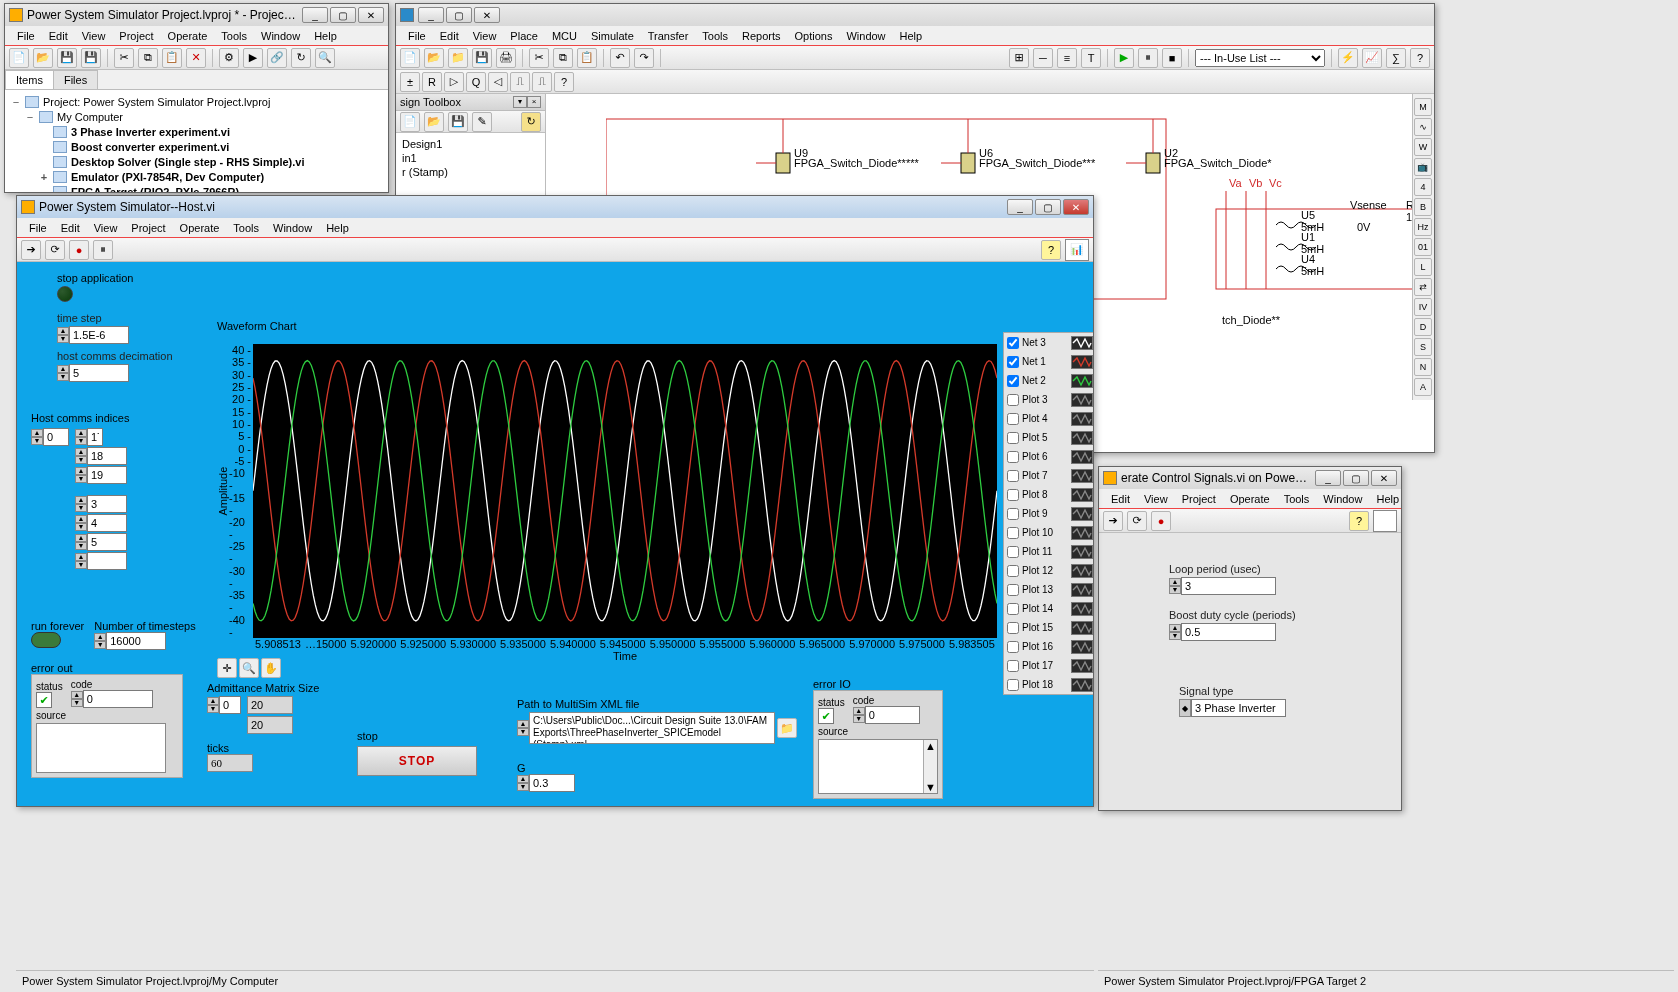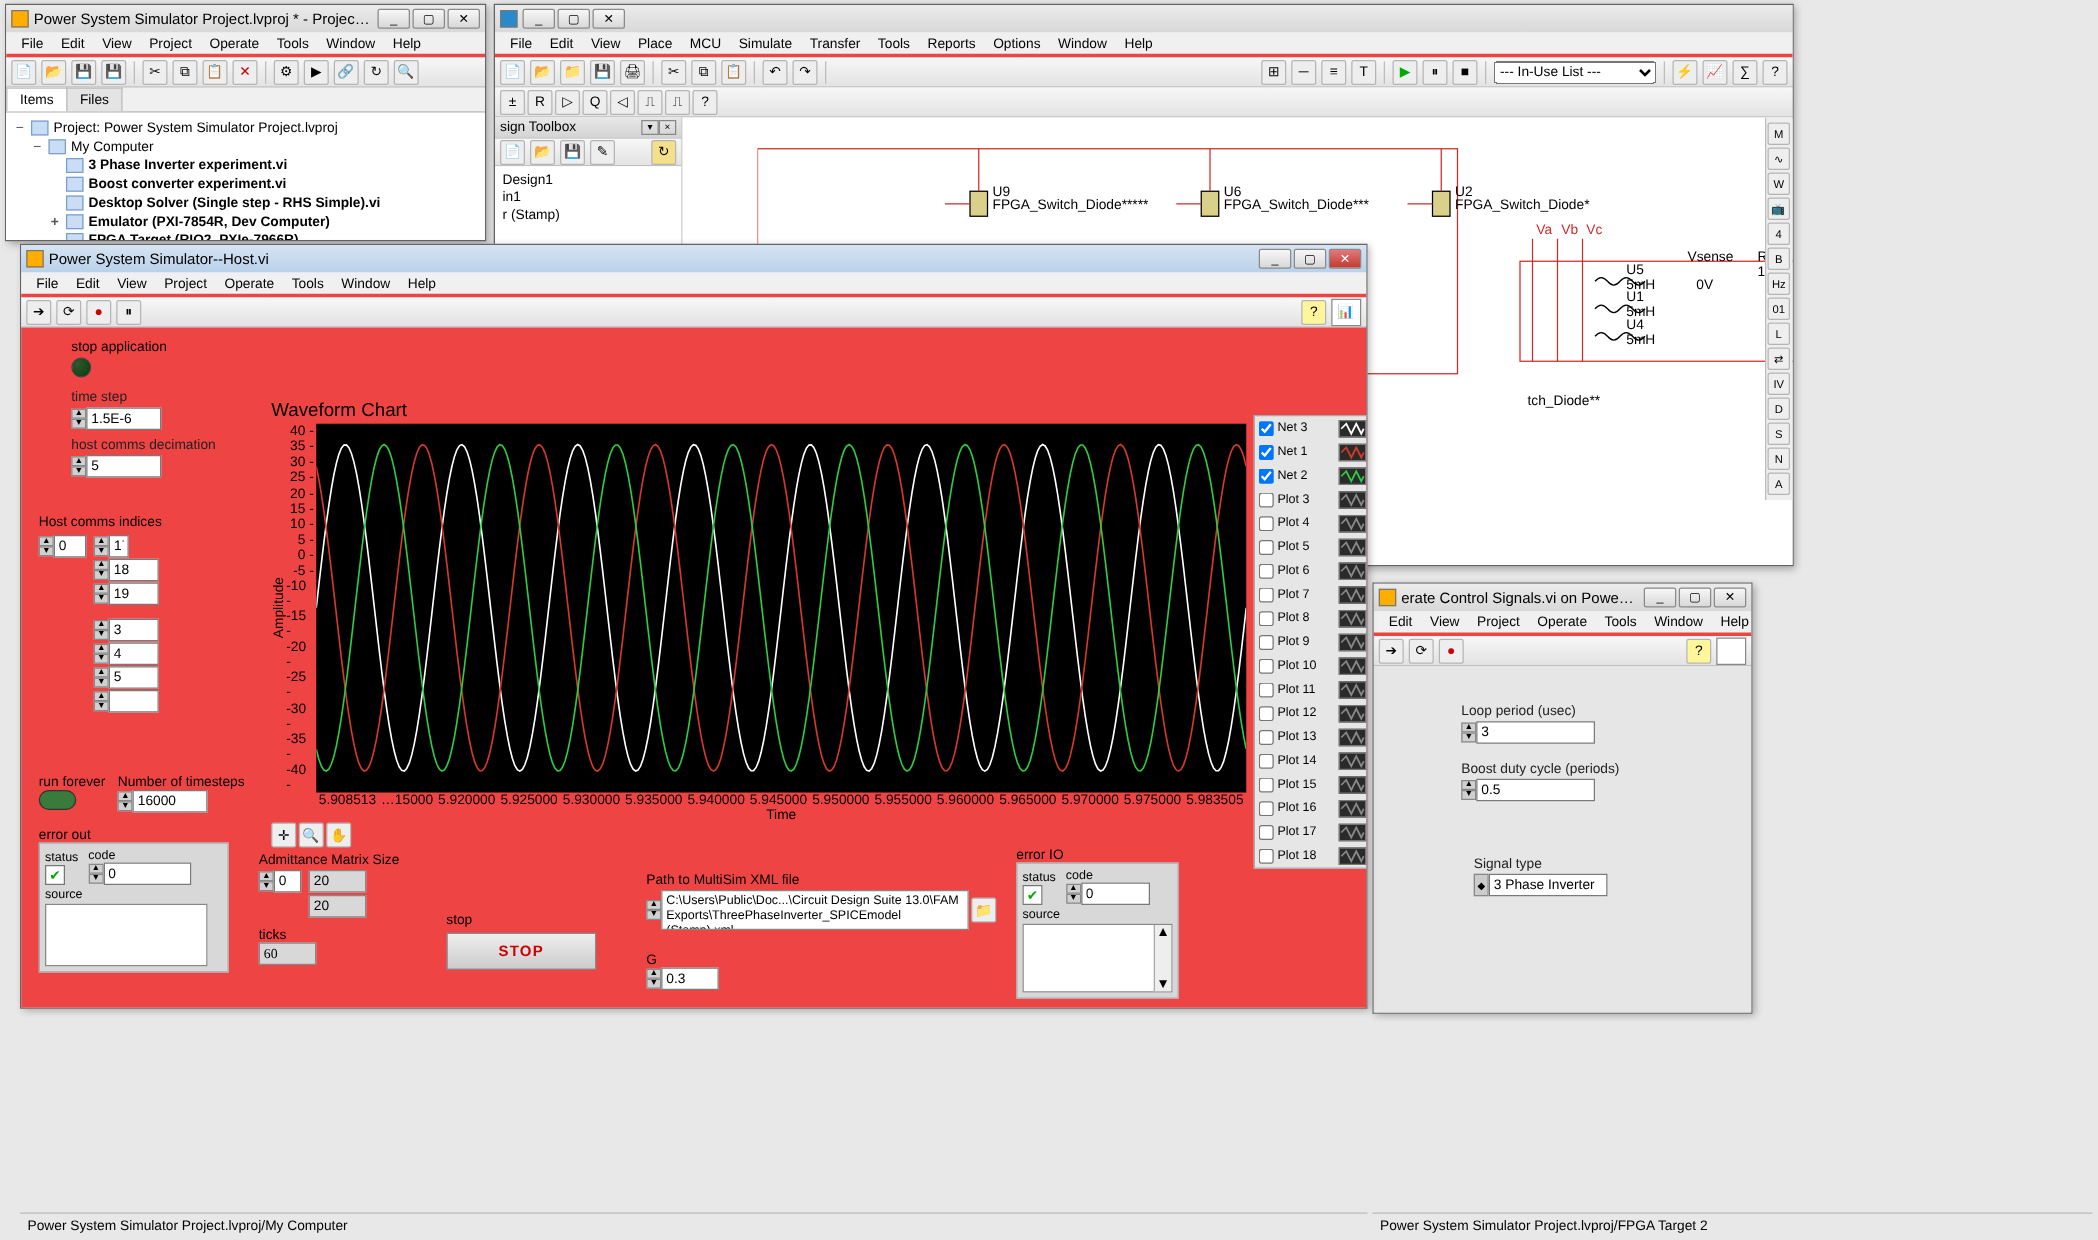--- a/index.html
+++ b/index.html
@@ -7,21 +7,21 @@
 
   
   .win { position: absolute; background: #f0f0f0; border: 1px solid #646464; box-shadow: 2px 2px 6px rgba(0,0,0,.3); display: flex; flex-direction: column; }
   .titlebar { height: 22px; background: linear-gradient(#d7e4f2,#b9d1ea); display:flex; align-items:center; padding: 0 4px; gap:4px; }
   .titlebar.inactive { background: linear-gradient(#ebebeb,#d8d8d8); }
   .titlebar .ico { width:14px; height:14px; background:#ffae00; border:1px solid #777; }
   .titlebar .ttl { flex:1; color:#000; font-size:12px; white-space:nowrap; overflow:hidden; text-overflow:ellipsis; }
   .winbtns { display:flex; gap:2px; }
   .winbtn { width:26px; height:16px; background:linear-gradient(#f7f7f7,#d8d8d8); border:1px solid #8a8a8a; border-radius:2px; display:flex; align-items:center; justify-content:center; font-size:10px; cursor:pointer;}
   .winbtn.close { background:linear-gradient(#e07a7a,#c43a2f); color:#fff; }
-  .menubar { height:20px; background:#f0f0f0; display:flex; align-items:center; padding:0 6px; gap:2px; border-bottom:3px solid #ef4444;}
+  .menubar { height:20px; background:#f0f0f0; display:flex; align-items:center; padding:0 6px; gap:2px; border-bottom:1px solid #ef4444;}
   .menubar span { padding:2px 6px; cursor:pointer; }
   .toolbar { height:24px; background:linear-gradient(#f7f7f7,#e3e3e3); border-bottom:1px solid #bfbfbf; display:flex; align-items:center; padding:0 4px; gap:4px;}
   .tbtn { width:20px; height:20px; background:#eee; border:1px solid #b5b5b5; border-radius:2px; display:flex; align-items:center; justify-content:center; font-size:11px; cursor:pointer;}
   .sep{ width:1px; height:18px; background:#bcbcbc; margin:0 2px;}
 
   
   #projexp { left:4px; top:3px; width:385px; height:190px; z-index:1;}
   #projexp .tabs { height:20px; display:flex; border-bottom:1px solid #bcbcbc; }
   #projexp .tab { padding:3px 10px; background:#e4e4e4; border:1px solid #bcbcbc; border-bottom:none; margin-right:-1px; cursor:pointer;}
   #projexp .tab.active { background:#fff; }
@@ -38,33 +38,33 @@
   #multisim .dtoolbox{ width:150px; background:#f0f0f0; border-right:1px solid #bcbcbc; display:flex; flex-direction:column;}
   #multisim .dtoolbox .hdr{ background:linear-gradient(#e8e8e8,#d4d4d4); padding:2px 4px; border-bottom:1px solid #bcbcbc; display:flex; align-items:center;}
   #multisim .dtoolbox .hdr span{flex:1;}
   #multisim .canvas{ flex:1; background:#fff; position:relative; overflow:hidden;}
   #multisim .schem{ position:absolute; left:60px; top:15px; width:920px; height:300px; }
   #multisim .vtoolbar { position:absolute; right:0; top:0; width:22px; background:#eee; border-left:1px solid #bcbcbc; display:flex; flex-direction:column; gap:2px; padding:4px 1px;}
   #multisim .vtoolbar .tbtn{width:18px;height:18px;font-size:9px;}
 
   
   #hostvi { left:16px; top:195px; width:1078px; height:612px; z-index:5;}
-  #hostvi .body{ flex:1; background:#ef4444; position:relative; overflow:hidden; padding:8px 14px;}
+  #hostvi .body{ flex:1; background:#0ea5e9; position:relative; overflow:hidden; padding:8px 14px;}
   .lvfld { display:flex; flex-direction:column; margin-bottom:6px;}
   .lvfld label{ font-size:11px; color:#222; margin-bottom:2px;}
   .numbox{ display:flex; align-items:center;}
   .numbox .spin{ width:12px; display:flex; flex-direction:column;}
   .numbox .spin div{ height:8px; background:#d0d0d0; border:1px solid #888; font-size:7px; line-height:6px; text-align:center; cursor:pointer;}
   .numbox input{ width:60px; height:18px; background:#fff; border:1px solid #7a7a7a; padding:0 3px; font-size:11px;}
   .led{ width:16px; height:16px; border-radius:50%; background:radial-gradient(circle at 30% 30%,#2d5a2d,#0a3a0a); border:1px solid #444;}
   .toggle{ width:30px; height:16px; background:#3a7a3a; border:1px solid #333; border-radius:8px;}
 
   
   .wchart{ position:absolute; left:200px; top:58px; width:780px; height:340px; display:flex; flex-direction:column;}
-  .wchart .title{font-size:15px; margin-bottom:2px;}
+  .wchart .title{font-size:11px; margin-bottom:12px;}
   .plotarea{ flex:1; display:flex;}
   .yaxis{ width:36px; display:flex;}
   .yaxis .lbl{ writing-mode:vertical-rl; transform:rotate(180deg); text-align:center; font-size:11px;}
   .yticks{ display:flex; flex-direction:column; justify-content:space-between; align-items:flex-end; padding-right:2px; font-size:10px;}
   .plot{ flex:1; background:#000; position:relative; overflow:hidden;}
   .xaxis{ height:30px; display:flex; flex-direction:column;}
   .xticks{ display:flex; justify-content:space-between; padding:0 2px; font-size:9px;}
   .xlbl{ text-align:center; font-size:11px;}
 
   .legend{ position:absolute; left:986px; top:70px; width:94px; background:#e6e6e6; border:1px solid #aaa;}

